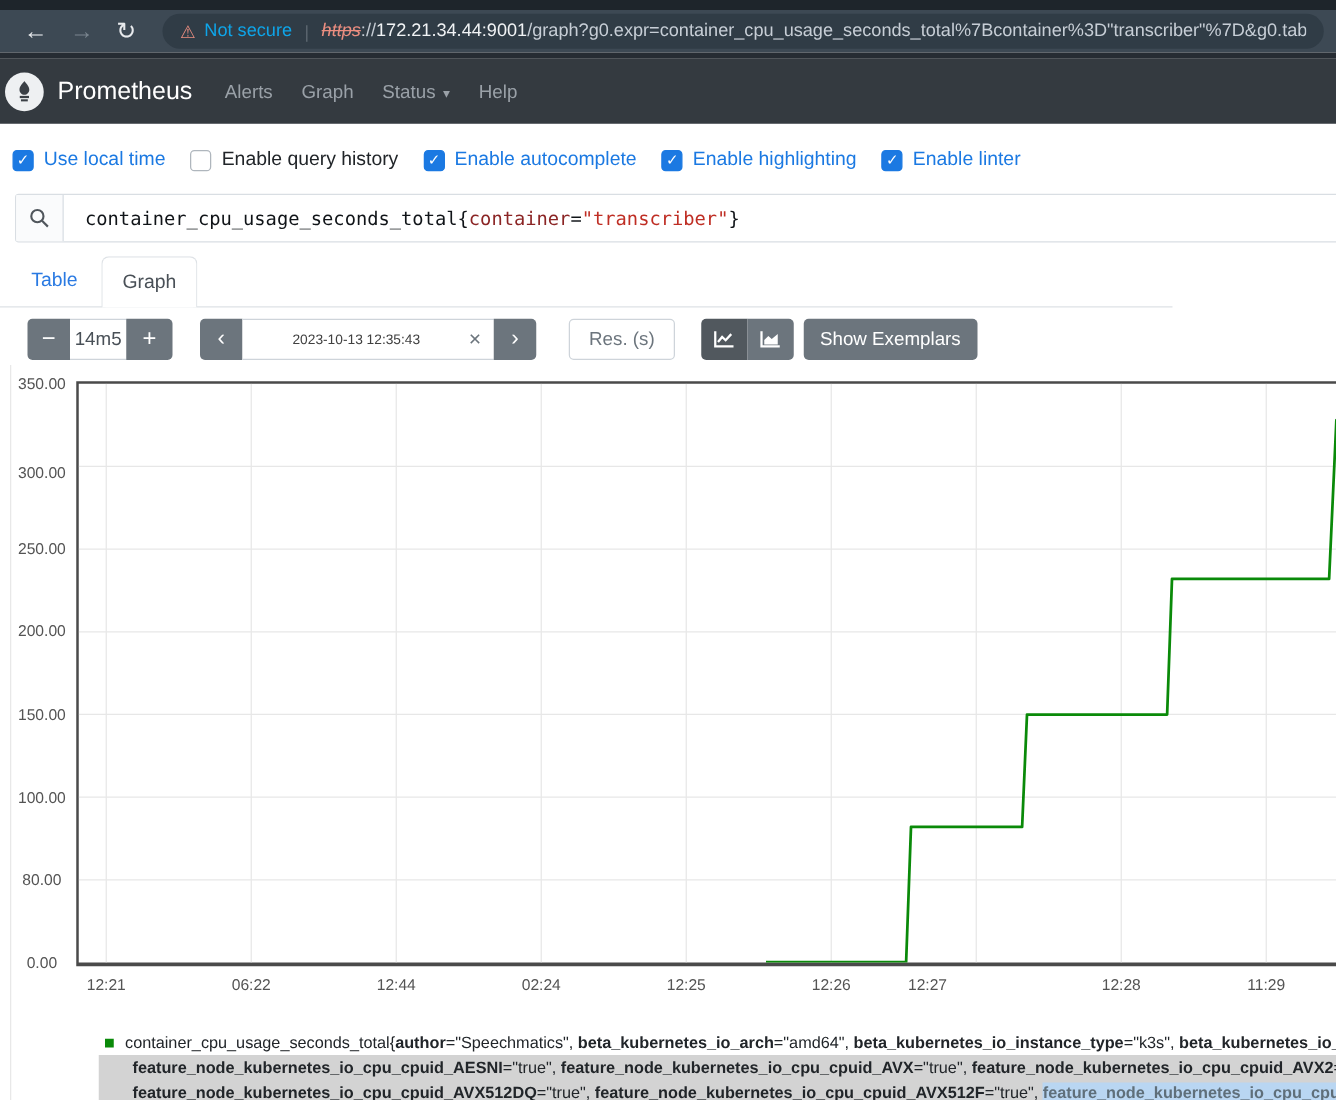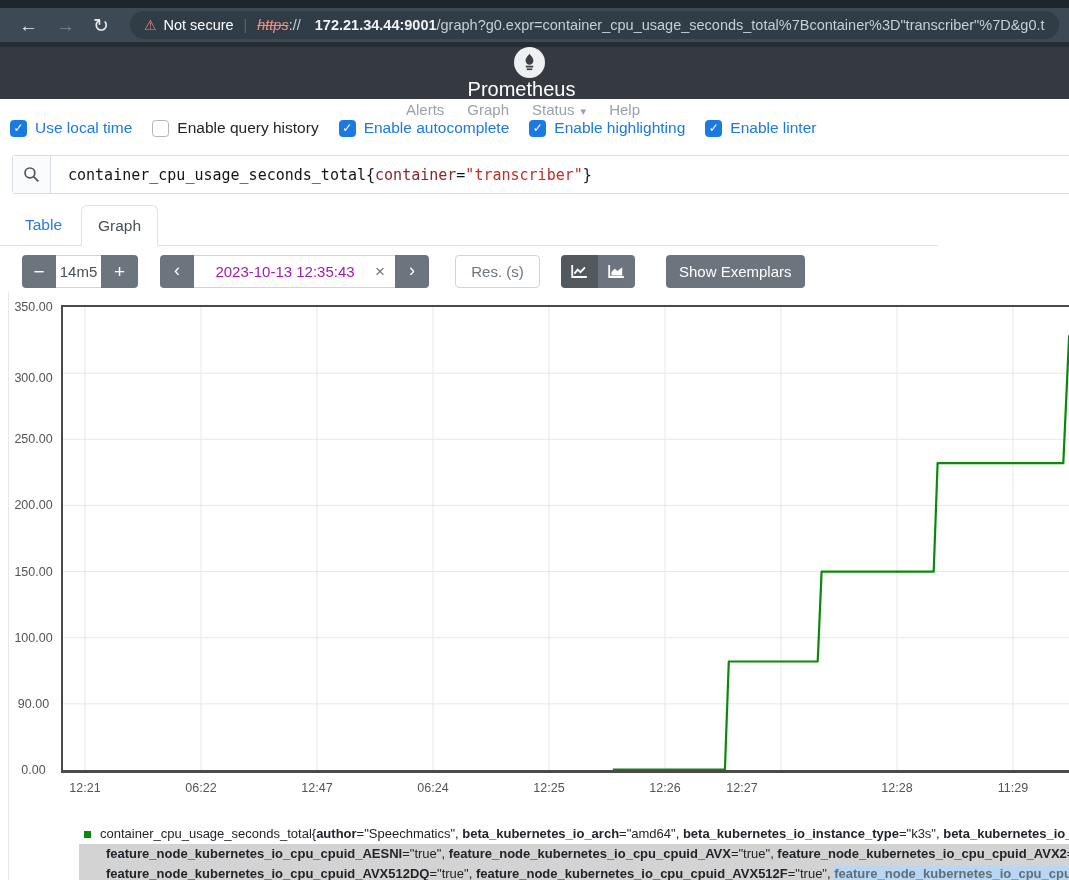--- a/index.html
+++ b/index.html
@@ -7,29 +7,29 @@
   body { font-family:"Liberation Sans", sans-serif; }
   .screen { position:relative; width:1069px; height:880px; background:#fff; overflow:hidden; }
 
   
   .chrome-top { height:8px; background:#1e252b; }
   .chrome-toolbar { height:34px; background:#3d4954; display:flex; align-items:center; padding:0 10px; }
   .nav-glyph { color:#e8eaed; font-size:19px; line-height:1; margin:0 9px; cursor:default; }
   .nav-glyph.disabled { color:#79848e; }
   .url-pill { flex:1; height:28px; background:#303c46; border-radius:15px; display:flex; align-items:center; padding:0 14px; margin-left:12px; min-width:0; overflow:hidden; }
   .warn-tri { color:#ec8e80; font-size:14px; margin-right:7px; }
-  .warn-text { color:#ffffff; font-size:14.5px; white-space:nowrap; }
+  .warn-text { color:#0ea5e9; font-size:14.5px; white-space:nowrap; }
   .pill-div { color:#5c6770; margin:0 10px; font-size:14px; }
   .url-text { font-size:14.5px; color:#c7ced6; white-space:nowrap; overflow:hidden; }
   .url-scheme { color:#ec8e80; text-decoration:line-through;font-style:italic; }
-  .url-host { color:#f1f3f5; font-weight:bold;margin-left:14px; }
+  .url-host { color:#f1f3f5; font-weight:normal; }
   .chrome-sep { height:5px; background:#262c33; }
 
   
-  .pm-navbar { height:52px; background:#343a40; display:flex; align-items:center; padding:0 4px;flex-direction:column; }
+  .pm-navbar { height:52px; background:#343a40; display:flex; align-items:center; padding:0 4px; }
   .pm-logo { width:31px; height:31px; border-radius:50%; background:#eef0f2; display:flex; align-items:center; justify-content:center; margin-right:11px; flex:0 0 auto; }
   .pm-brand { color:#fff; font-size:20px; margin-right:26px; }
   .pm-link { color:#9aa1a8; font-size:15px; margin-right:23px; text-decoration:none; cursor:pointer; }
   .pm-caret { font-size:11px; margin-left:3px; }
 
   
   .settings-row { position:absolute; left:10px; top:112px; height:32px; display:flex; align-items:center; gap:20px; }
   .cb-item { display:flex; align-items:center; cursor:pointer; }
   .cb-box { width:17px; height:17px; border-radius:3.5px; display:flex; align-items:center; justify-content:center; font-size:12px; color:#fff; background:#fff; border:1px solid #afb6bd; }
   .cb-box.checked { background:#1b79e2; border-color:#1b79e2; }
@@ -55,29 +55,29 @@
   .btn { background:#6c757d; color:#fff; display:flex; align-items:center; justify-content:center; height:33px; border:none; cursor:pointer; font-family:inherit; }
   .btn.active { background:#51585e; }
   .dur-minus { width:34px; border-radius:4px 0 0 4px; font-size:19px; }
   .dur-input { width:45px; height:33px; border:1px solid #ced4da; border-left:none; border-right:none; text-align:center; font-size:15px; color:#495057; outline:none; padding:0 1px; font-family:inherit; }
   .dur-plus { width:37px; border-radius:0 4px 4px 0; font-size:19px; }
   .grp-date { margin-left:22px; display:flex; }
   .chev { width:34px; font-size:18px; padding-bottom:2px; }
   .chev.left { border-radius:4px 0 0 4px; }
   .chev.right { border-radius:0 4px 4px 0; }
   .date-wrap { width:201px; height:33px; border-top:1px solid #ced4da; border-bottom:1px solid #ced4da; background:#fff; display:flex; align-items:center; padding:0 10px 0 6px; }
-  .date-input { flex:1; border:none; outline:none; text-align:center; font-size:15px; color:#a21caf; font-family:inherit; min-width:0; }
+  .date-input { flex:1; border:none; outline:none; text-align:center; font-size:11px; color:#404040; font-family:inherit; min-width:0; }
   .date-clear { color:#6c757d; font-size:17px; margin-left:5px; cursor:pointer; }
   .res-input { margin-left:26px; width:85px; height:33px; border:1px solid #ced4da; border-radius:4px; text-align:center; font-size:15px; color:#495057; outline:none; font-family:inherit; }
   .res-input::placeholder { color:#6c757d; opacity:1; }
   .grp-icons { margin-left:21px; display:flex; }
   .icon-btn { width:37px; }
   .icon-btn.first { border-radius:4px 0 0 4px; }
   .icon-btn.second { border-radius:0 4px 4px 0; }
-  .exemplar-btn { margin-left:31px; padding:0 13px; border-radius:4px; font-size:15px; }
+  .exemplar-btn { margin-left:8px; padding:0 13px; border-radius:4px; font-size:15px; }
 
   
   .panel { position:absolute; left:8px; top:292px; width:1061px; height:588px; border-left:1px solid #e8e8e8; overflow:hidden; }
   .plot { position:absolute; left:52px; top:13px; width:1020px; height:468px; border:2px solid #4a4a4a; border-bottom-width:3px; }
   .plot svg { display:block; }
   .ylabel { position:absolute; left:0; width:49px; text-align:center; font-size:12.5px; color:#545454; height:14px; line-height:14px; }
   .xlabel { position:absolute; width:60px; text-align:center; font-size:12.5px; color:#545454; top:489px; }
 
   
   .legend { position:absolute; left:70px; top:532px; width:calc(100% - 70px); }
@@ -193,21 +193,21 @@
         </svg>
       </button>
     </div>
 
     <button class="btn exemplar-btn">Show Exemplars</button>
   </div>
 
   <div class="panel">
     <div id="yTicks">
         <div class="ylabel" style="top: 471px;">0.00</div>
-        <div class="ylabel" style="top: 404.857px;">90.00</div>
+        <div class="ylabel" style="top: 404.857px;">80.00</div>
         <div class="ylabel" style="top: 338.714px;">100.00</div>
         <div class="ylabel" style="top: 272.571px;">150.00</div>
         <div class="ylabel" style="top: 206.429px;">200.00</div>
         <div class="ylabel" style="top: 140.286px;">250.00</div>
         <div class="ylabel" style="top: 79px;">300.00</div>
         <div class="ylabel" style="top: 8px;">350.00</div>
       </div>
     <div class="plot" id="plot">
         <svg width="1016" height="463">
           <line x1="22" x2="22" y1="0" y2="463" stroke="#e7e7e7" stroke-width="1"></line>
@@ -224,22 +224,22 @@
           <line x1="0" x2="1016" y1="264.57142857142856" y2="264.57142857142856" stroke="#e7e7e7" stroke-width="1"></line>
           <line x1="0" x2="1016" y1="198.42857142857144" y2="198.42857142857144" stroke="#e7e7e7" stroke-width="1"></line>
           <line x1="0" x2="1016" y1="132.28571428571428" y2="132.28571428571428" stroke="#e7e7e7" stroke-width="1"></line>
           <line x1="0" x2="1016" y1="66.14285714285717" y2="66.14285714285717" stroke="#e7e7e7" stroke-width="1"></line>
           <polyline points="549.8,462.6 661.9,462.6 665.8,354.5 754.7,354.5 758.6,264.6 870.7,264.6 874.6,156.1 1000.3,156.1 1006.1,29.1 1056.3,29.1" fill="none" stroke="#0a8a09" stroke-width="2.2" stroke-linejoin="round"></polyline>
         </svg>
       </div>
     <div id="xTicks">
         <div class="xlabel" style="left: 46px;">12:21</div>
         <div class="xlabel" style="left: 162px;">06:22</div>
-        <div class="xlabel" style="left: 278px;">12:47</div>
-        <div class="xlabel" style="left: 394px;">06:24</div>
+        <div class="xlabel" style="left: 278px;">12:44</div>
+        <div class="xlabel" style="left: 394px;">02:24</div>
         <div class="xlabel" style="left: 510px;">12:25</div>
         <div class="xlabel" style="left: 626px;">12:26</div>
         <div class="xlabel" style="left: 703px;">12:27</div>
         <div class="xlabel" style="left: 858px;">12:28</div>
         <div class="xlabel" style="left: 974px;">11:29</div>
       </div>
     <div class="legend" id="legend">
         <div class="legend-line first">
           <span class="swatch" style="background: rgb(10, 138, 9);"></span>
           <span><span class="">container_cpu_usage_seconds_total{</span><span class="lb">author</span><span class="">="Speechmatics", </span><span class="lb">beta_kubernetes_io_arch</span><span class="">="amd64", </span><span class="lb">beta_kubernetes_io_instance_type</span><span class="">="k3s", </span><span class="lb">beta_kubernetes_io_os</span></span>

